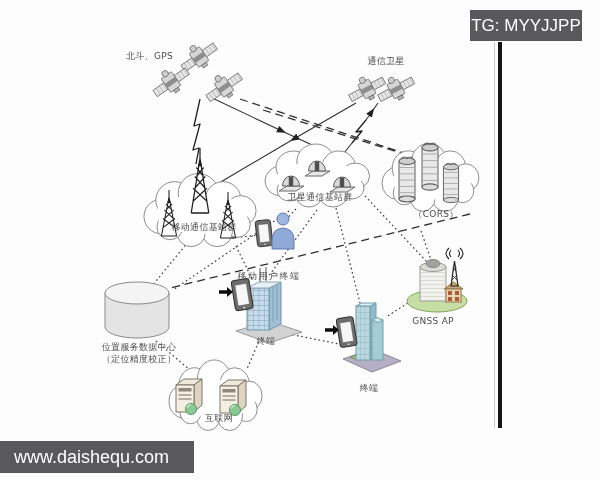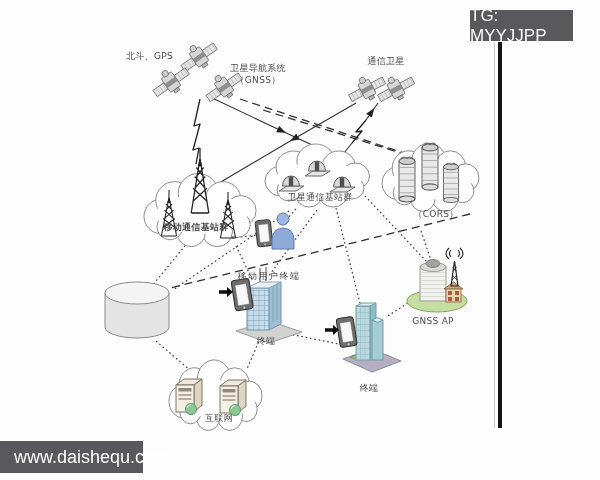--- a/index.html
+++ b/index.html
@@ -4,22 +4,22 @@
 <style>
   html,body{margin:0;padding:0;background:#e9e9e9;}
   .stage{position:relative;width:600px;height:480px;background:#fdfdfd;overflow:hidden;
          font-family:"DejaVu Sans",sans-serif;}
   svg{position:absolute;left:0;top:0;}
   .lbl{position:absolute;font:9px/1.3 "DejaVu Sans",sans-serif;color:#4b4b4b;
        white-space:nowrap;text-align:center;transform:translateX(-50%);letter-spacing:.3px;}
   .lbl-left{transform:none;text-align:left;}
   .badge{position:absolute;background:#59595b;color:#fff;display:flex;align-items:center;
          font-family:"Liberation Sans",sans-serif;}
-  .tg-badge{left:470px;top:10px;width:103px;height:31px;font-size:17px;justify-content:center;}
-  .site-badge{left:0;top:441px;width:143px;height:32px;font-size:18px;padding-left:14px;box-sizing:border-box;}
+  .tg-badge{left:470px;top:10px;width:112px;height:31px;font-size:17px;justify-content:center;}
+  .site-badge{left:0;top:441px;width:194px;height:32px;font-size:18px;padding-left:14px;box-sizing:border-box;}
   .vbar{position:absolute;left:498px;top:42px;width:4px;height:386px;background:#151515;}
   .vbar-thin{position:absolute;left:494px;top:42px;width:1px;height:386px;background:#c9c9c9;}
   .cl{fill:#fff;stroke:#8d8d8d;stroke-width:1;vector-effect:non-scaling-stroke;}
   .clcore{fill:#fff;stroke:none;}
 </style>
 </head>
 <body>
 
 <div class="stage">
 
@@ -224,31 +224,31 @@
     </g>
   </g>
 
   <g>
     <use href="#server" transform="translate(176,385)"></use>
     <use href="#server" transform="translate(220,386)"></use>
   </g>
 </svg>
 
 <div class="lbl lbl-left" style="left:126px;top:51px;">北斗、GPS</div>
-<div class="lbl" style="left:258px;top:63px;">
-  <div>卫星导航系统</div>
-  <div>（GNSS）</div>
-</div>
 <div class="lbl" style="left:386px;top:56px;font-family:Liberation Serif, serif;">通信卫星</div>
-<div class="lbl" style="left:196px;top:222px;font-weight:bold;">移动通信基站群</div>
+<div class="lbl" style="left:204px;top:222px;">移动通信基站群</div>
 <div class="lbl" style="left:320px;top:192px;">卫星通信基站群</div>
 <div class="lbl" style="left:436px;top:209px;">
   <div>（CORS）</div>
 </div>
 <div class="lbl" style="left:269px;top:250px;letter-spacing:1.5px;margin-top:21px;">移动用户终端</div>
+<div class="lbl" style="left:139px;top:342px;">
+  <div>位置服务数据中心</div>
+  <div>（定位精度校正）</div>
+</div>
 <div class="lbl" style="left:266px;top:336px;">终端</div>
 <div class="lbl" style="left:369px;top:383px;">终端</div>
 <div class="lbl" style="left:433px;top:316px;">GNSS AP</div>
 <div class="lbl" style="left:219px;top:413px;">互联网</div>
 
 <div class="vbar-thin"></div>
 <div class="vbar"></div>
 <div class="badge tg-badge">TG: MYYJJPP</div>
 <div class="badge site-badge">www.daishequ.com</div>
 

